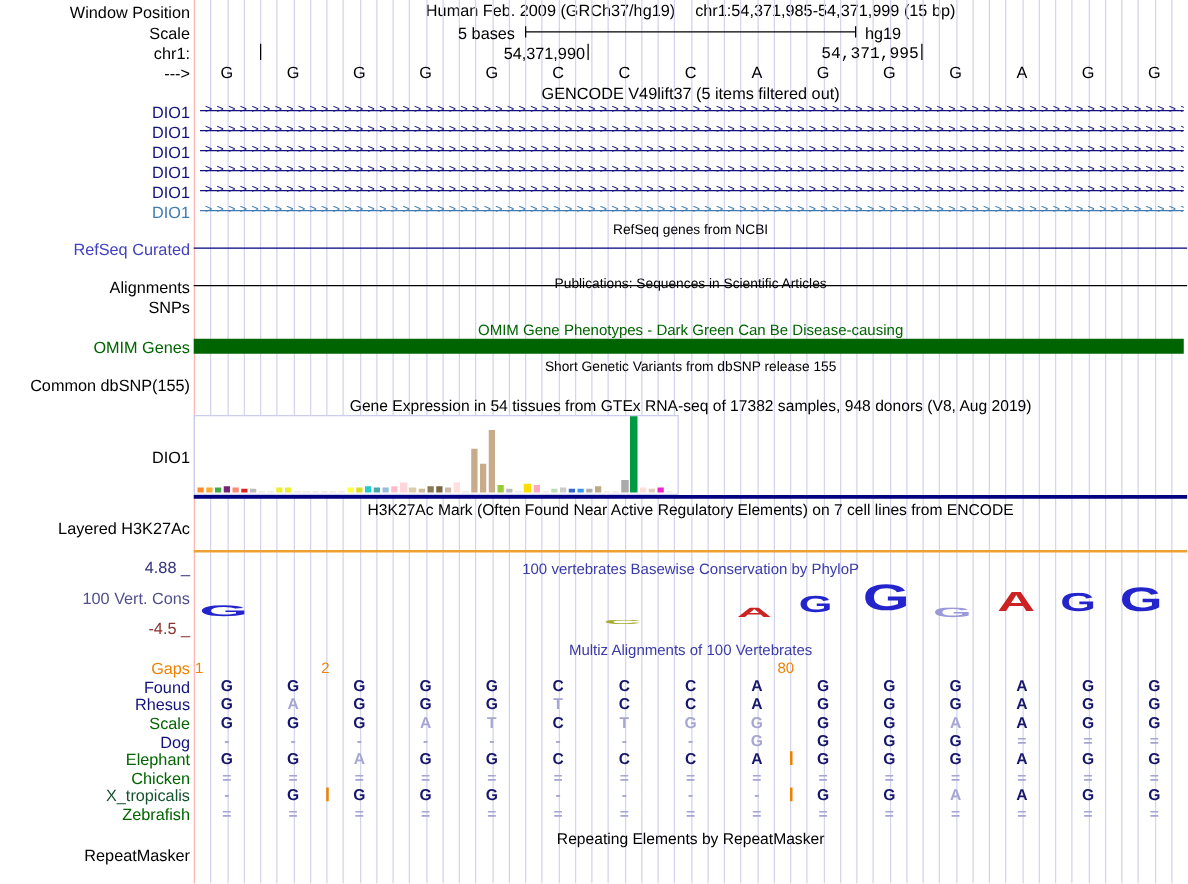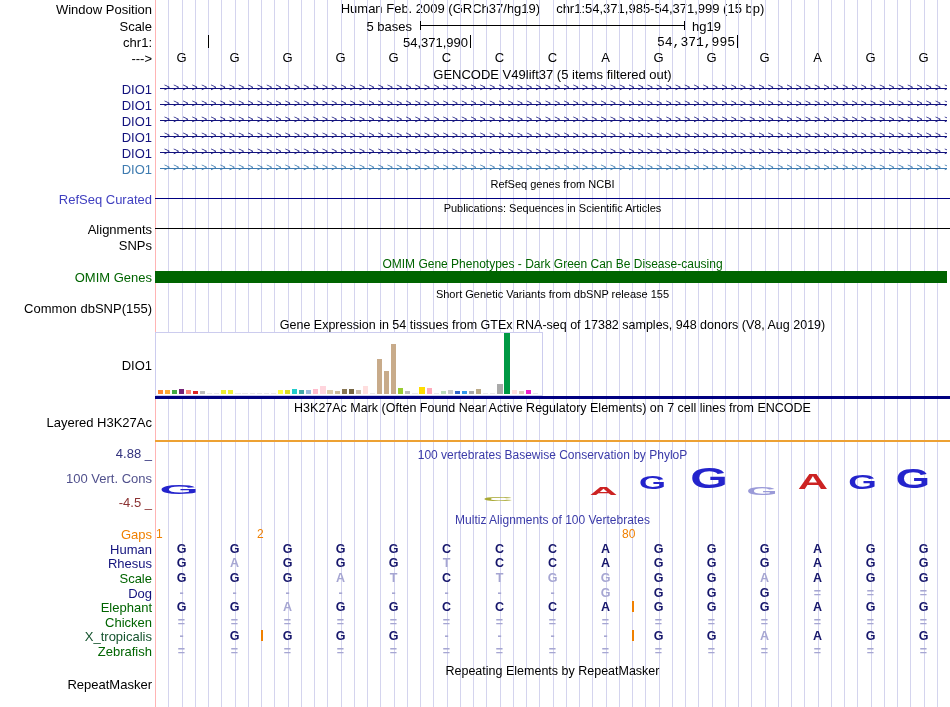--- a/index.html
+++ b/index.html
@@ -374,32 +374,32 @@
     <div class="lbl" style="top: 222px; font-size: 13px; color: rgb(0, 0, 0);">Alignments</div>
     <div class="lbl" style="top: 238px; font-size: 13px; color: rgb(0, 0, 0);">SNPs</div>
     <div class="lbl" style="top: 270px; font-size: 13px; color: rgb(0, 100, 0);">OMIM Genes</div>
     <div class="lbl" style="top: 301px; font-size: 13px; color: rgb(0, 0, 0);">Common dbSNP(155)</div>
     <div class="lbl" style="top: 358px; font-size: 13px; color: rgb(0, 0, 0);">DIO1</div>
     <div class="lbl" style="top: 415px; font-size: 13px; color: rgb(0, 0, 0);">Layered H3K27Ac</div>
     <div class="lbl" style="top: 446px; font-size: 13px; color: rgb(50, 50, 125);">4.88 _</div>
     <div class="lbl" style="top: 471px; font-size: 13px; color: rgb(80, 80, 140);">100 Vert. Cons</div>
     <div class="lbl" style="top: 495px; font-size: 13px; color: rgb(139, 50, 50);">-4.5 _</div>
     <div class="lbl" style="top: 527px; font-size: 13px; color: rgb(240, 128, 0);">Gaps</div>
-    <div class="lbl" style="top: 542px; font-size: 13px; color: rgb(18, 18, 125);">Human</div>
+    <div class="lbl" style="top: 542px; font-size: 13px; color: rgb(18, 18, 125);">Found</div>
     <div class="lbl" style="top: 556px; font-size: 13px; color: rgb(18, 18, 125);">Rhesus</div>
     <div class="lbl" style="top: 571px; font-size: 13px; color: rgb(0, 100, 0);">Scale</div>
     <div class="lbl" style="top: 586px; font-size: 13px; color: rgb(18, 18, 125);">Dog</div>
     <div class="lbl" style="top: 600px; font-size: 13px; color: rgb(0, 100, 0);">Elephant</div>
     <div class="lbl" style="top: 615px; font-size: 13px; color: rgb(0, 100, 0);">Chicken</div>
     <div class="lbl" style="top: 629px; font-size: 13px; color: #14532d;">X_tropicalis</div>
     <div class="lbl" style="top: 644px; font-size: 13px; color: rgb(0, 100, 0);">Zebrafish</div>
     <div class="lbl" style="top: 677px; font-size: 13px; color: rgb(0, 0, 0);">RepeatMasker</div>
     <div class="ttl" style="top: 67px; font-size: 13px; color: rgb(0, 0, 0);">GENCODE V49lift37 (5 items filtered out)</div>
     <div class="ttl" style="top: 178px; font-size: 11px; color: rgb(0, 0, 0);">RefSeq genes from NCBI</div>
-    <div class="ttl" style="top: 202px; font-size: 11px; color: rgb(0, 0, 0);">Publications: Sequences in Scientific Articles</div>
+    <div class="ttl" style="top: 221px; font-size: 11px; color: rgb(0, 0, 0);">Publications: Sequences in Scientific Articles</div>
     <div class="ttl" style="top: 257px; font-size: 12px; color: rgb(0, 100, 0);">OMIM Gene Phenotypes - Dark Green Can Be Disease-causing</div>
     <div class="ttl" style="top: 288px; font-size: 11px; color: rgb(0, 0, 0);">Short Genetic Variants from dbSNP release 155</div>
     <div class="ttl" style="top: 318px; font-size: 12.5px; color: rgb(0, 0, 0);">Gene Expression in 54 tissues from GTEx RNA-seq of 17382 samples, 948 donors (V8, Aug 2019)</div>
     <div class="ttl" style="top: 401px; font-size: 12.5px; color: rgb(0, 0, 0);">H3K27Ac Mark (Often Found Near Active Regulatory Elements) on 7 cell lines from ENCODE</div>
     <div class="ttl" style="top: 448px; font-size: 12px; color: rgb(58, 58, 168);">100 vertebrates Basewise Conservation by PhyloP</div>
     <div class="ttl" style="top: 513px; font-size: 12px; color: rgb(58, 58, 168);">Multiz Alignments of 100 Vertebrates</div>
     <div class="ttl" style="top: 664px; font-size: 12.5px; color: rgb(0, 0, 0);">Repeating Elements by RepeatMasker</div>
   </div>
 
 </body></html>

